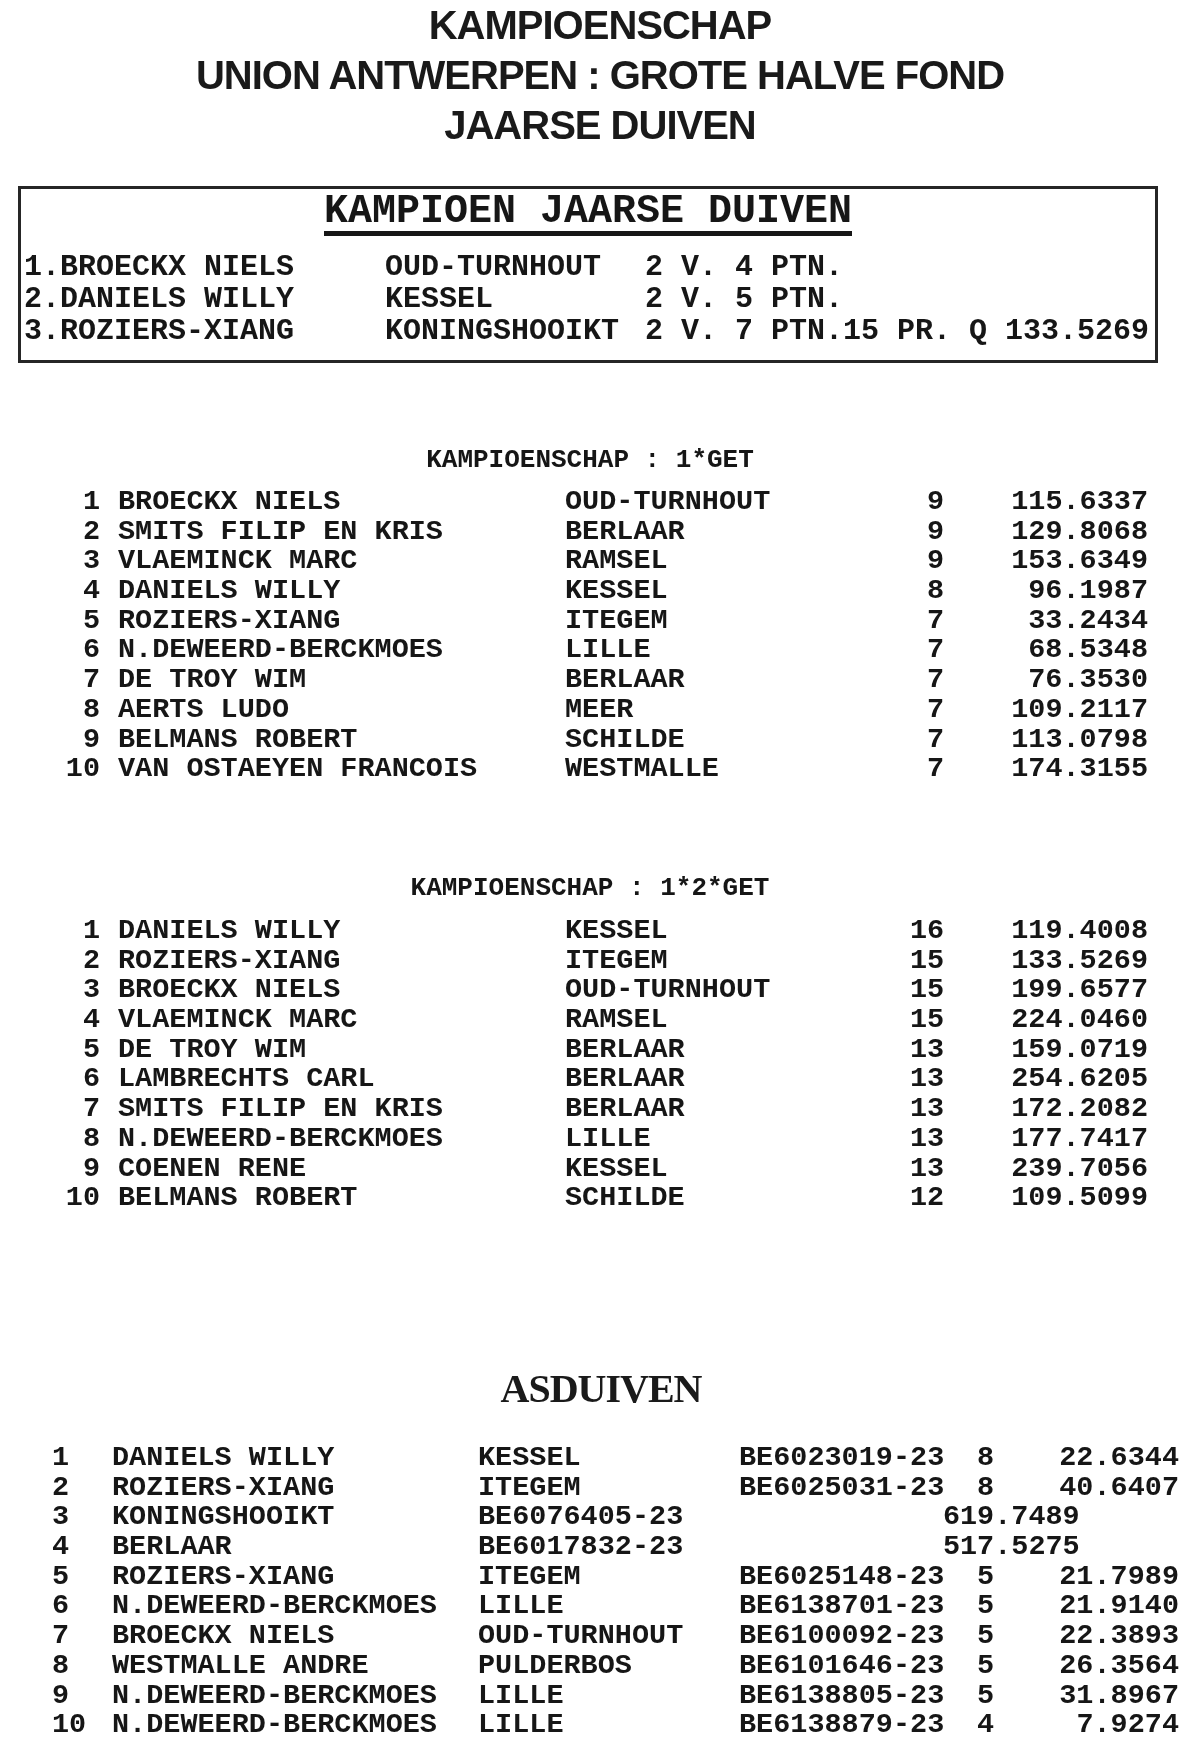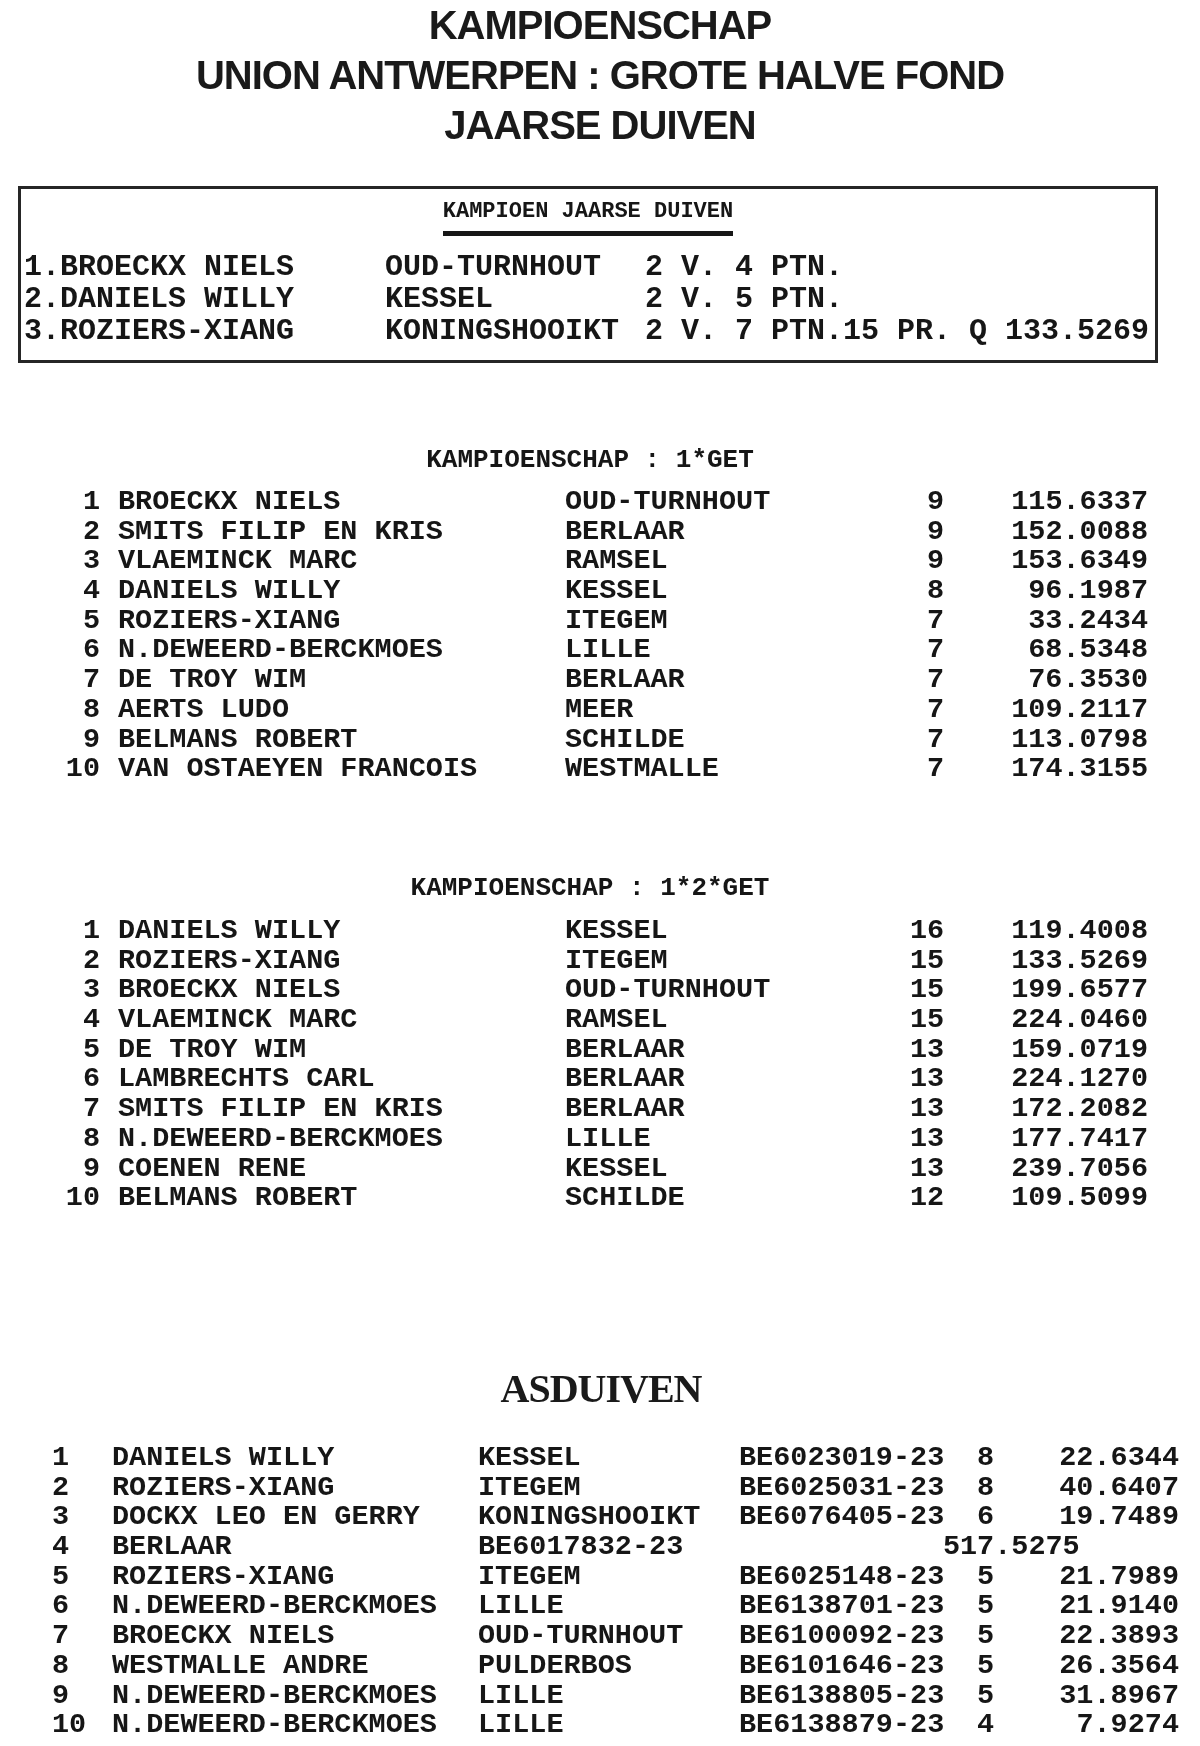--- a/index.html
+++ b/index.html
@@ -46,21 +46,21 @@
   
   .champ-box{
     position:absolute;
     top:186px; left:18px;
     width:1134px; height:171px;
     border:3px solid #262626;
   }
   .champ-heading-wrap{
     margin-top:6px;
     text-align:center;
-    font-size:22px;
+    font-size:40px;
     line-height:34px;
   }
   .champ-heading{
     display:inline-block;
     border-bottom:5px solid #161616;
     padding-bottom:2px;
   }
   .champ-rows{ margin-top:15px; padding-left:3px; }
   .champ-row{
     display:grid;
@@ -160,21 +160,21 @@
         <span class="cell-city">OUD-TURNHOUT</span>
         <span class="cell-count">9</span>
         <span class="cell-points">115.6337</span>
       </div>
 
       <div class="trow">
         <span class="cell-rank">2</span>
         <span class="cell-name">SMITS FILIP EN KRIS</span>
         <span class="cell-city">BERLAAR</span>
         <span class="cell-count">9</span>
-        <span class="cell-points">152.0088</span>
+        <span class="cell-points">129.8068</span>
       </div>
 
       <div class="trow">
         <span class="cell-rank">3</span>
         <span class="cell-name">VLAEMINCK MARC</span>
         <span class="cell-city">RAMSEL</span>
         <span class="cell-count">9</span>
         <span class="cell-points">153.6349</span>
       </div>
 
@@ -276,21 +276,21 @@
         <span class="cell-city">BERLAAR</span>
         <span class="cell-count">13</span>
         <span class="cell-points">159.0719</span>
       </div>
 
       <div class="trow">
         <span class="cell-rank">6</span>
         <span class="cell-name">LAMBRECHTS CARL</span>
         <span class="cell-city">BERLAAR</span>
         <span class="cell-count">13</span>
-        <span class="cell-points">224.1270</span>
+        <span class="cell-points">254.6205</span>
       </div>
 
       <div class="trow">
         <span class="cell-rank">7</span>
         <span class="cell-name">SMITS FILIP EN KRIS</span>
         <span class="cell-city">BERLAAR</span>
         <span class="cell-count">13</span>
         <span class="cell-points">172.2082</span>
       </div>
 
@@ -335,21 +335,20 @@
         <span class="as-rank">2</span>
         <span class="as-name">ROZIERS-XIANG</span>
         <span class="as-city">ITEGEM</span>
         <span class="as-ring">BE6025031-23</span>
         <span class="cell-count">8</span>
         <span class="cell-points">40.6407</span>
       </div>
 
       <div class="asrow">
         <span class="as-rank">3</span>
-        <span class="as-name">DOCKX LEO EN GERRY</span>
         <span class="as-city">KONINGSHOOIKT</span>
         <span class="as-ring">BE6076405-23</span>
         <span class="cell-count">6</span>
         <span class="cell-points">19.7489</span>
       </div>
 
       <div class="asrow">
         <span class="as-rank">4</span>
         <span class="as-city">BERLAAR</span>
         <span class="as-ring">BE6017832-23</span>

